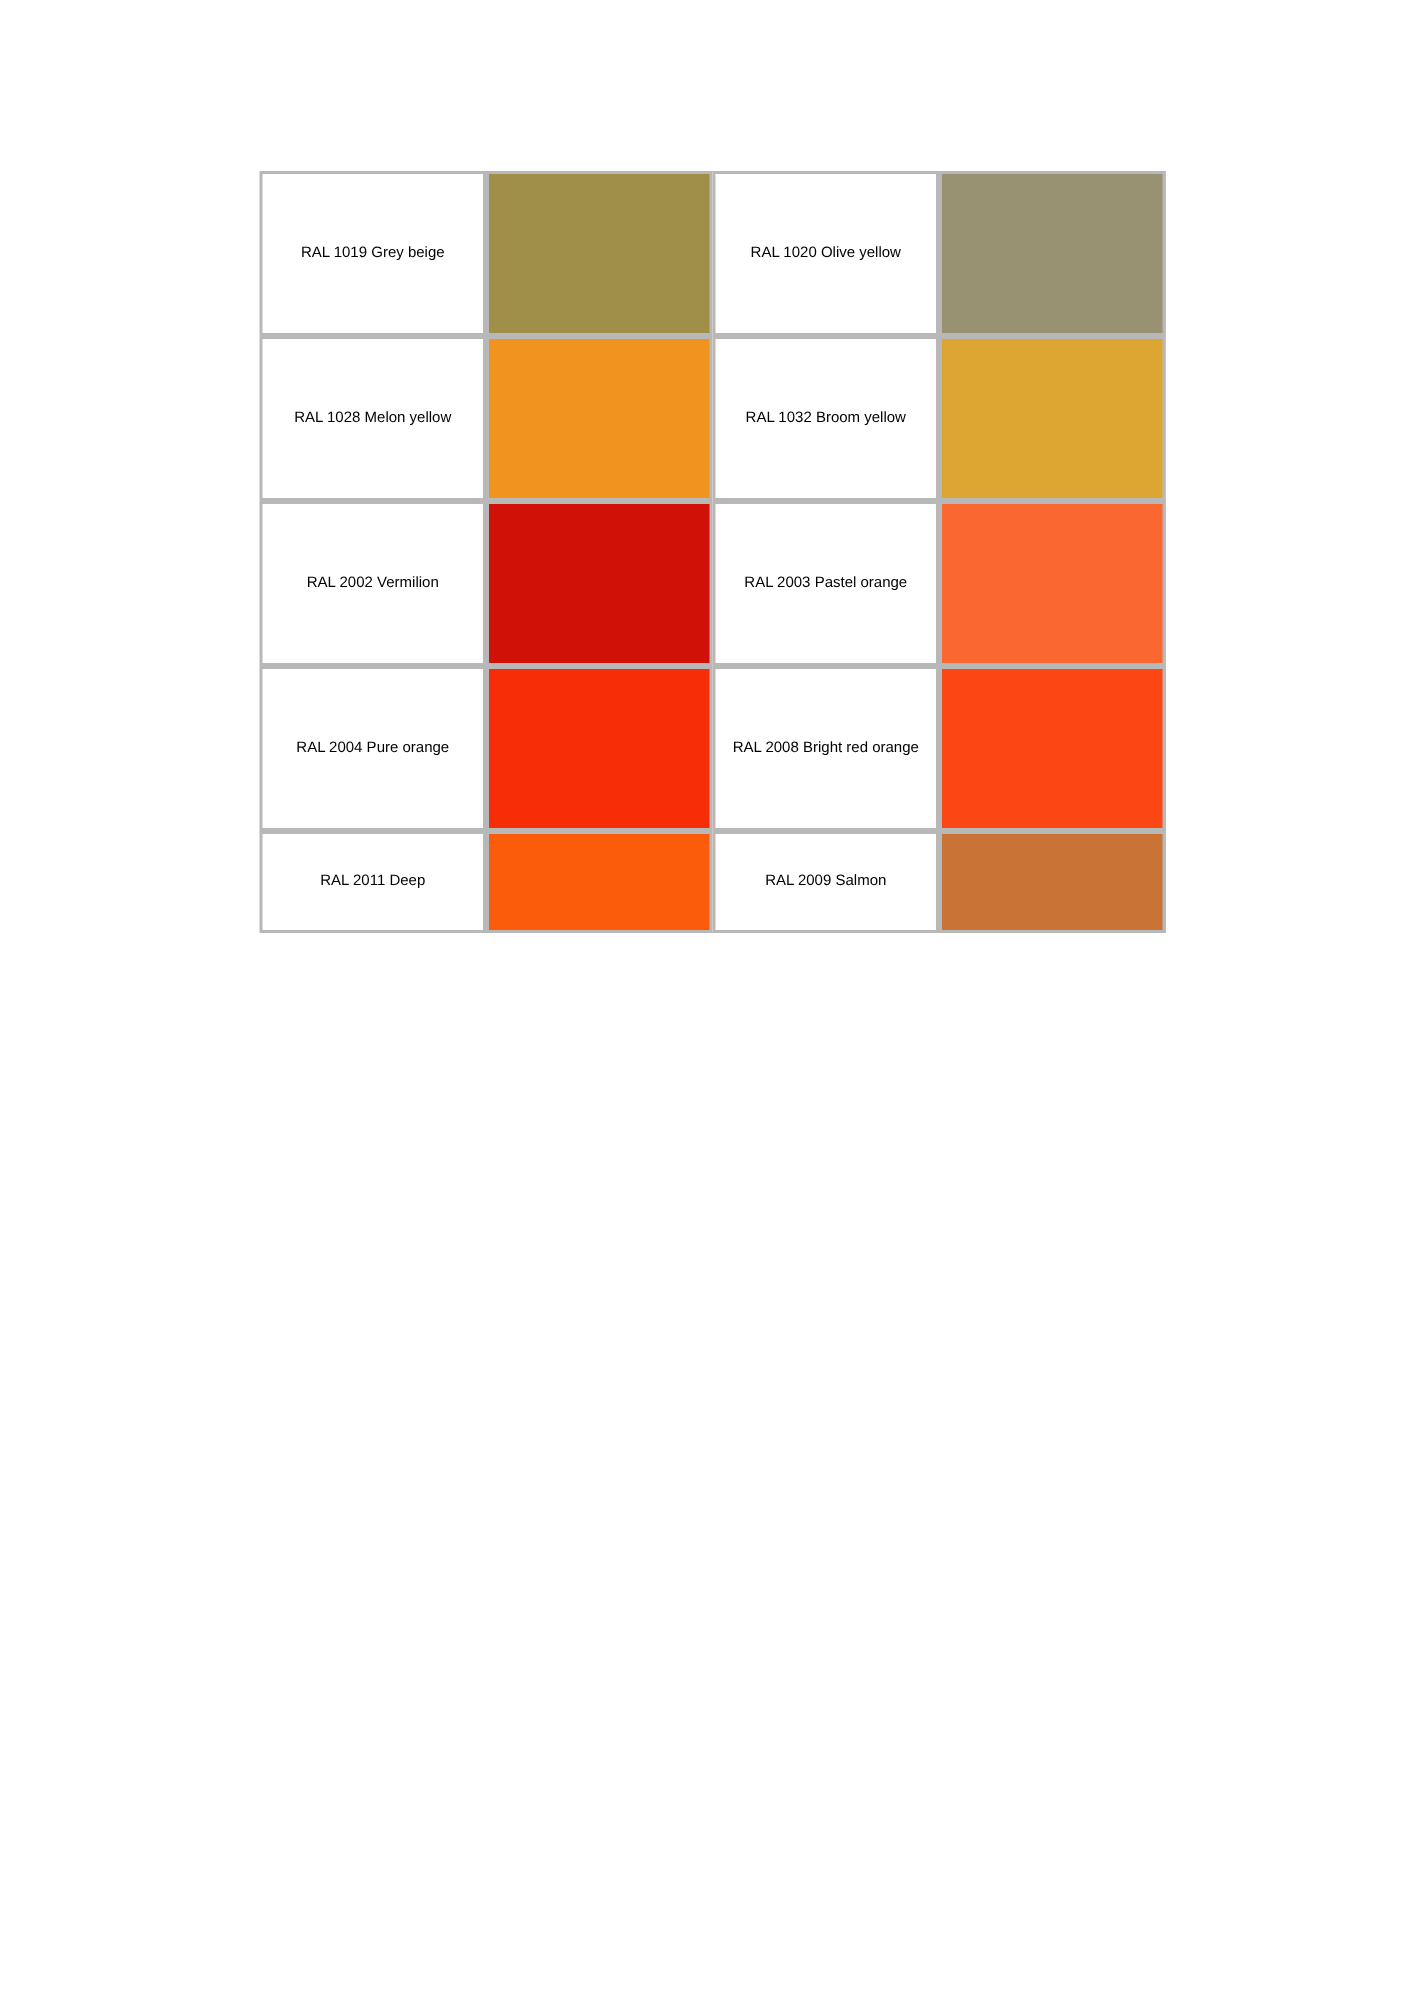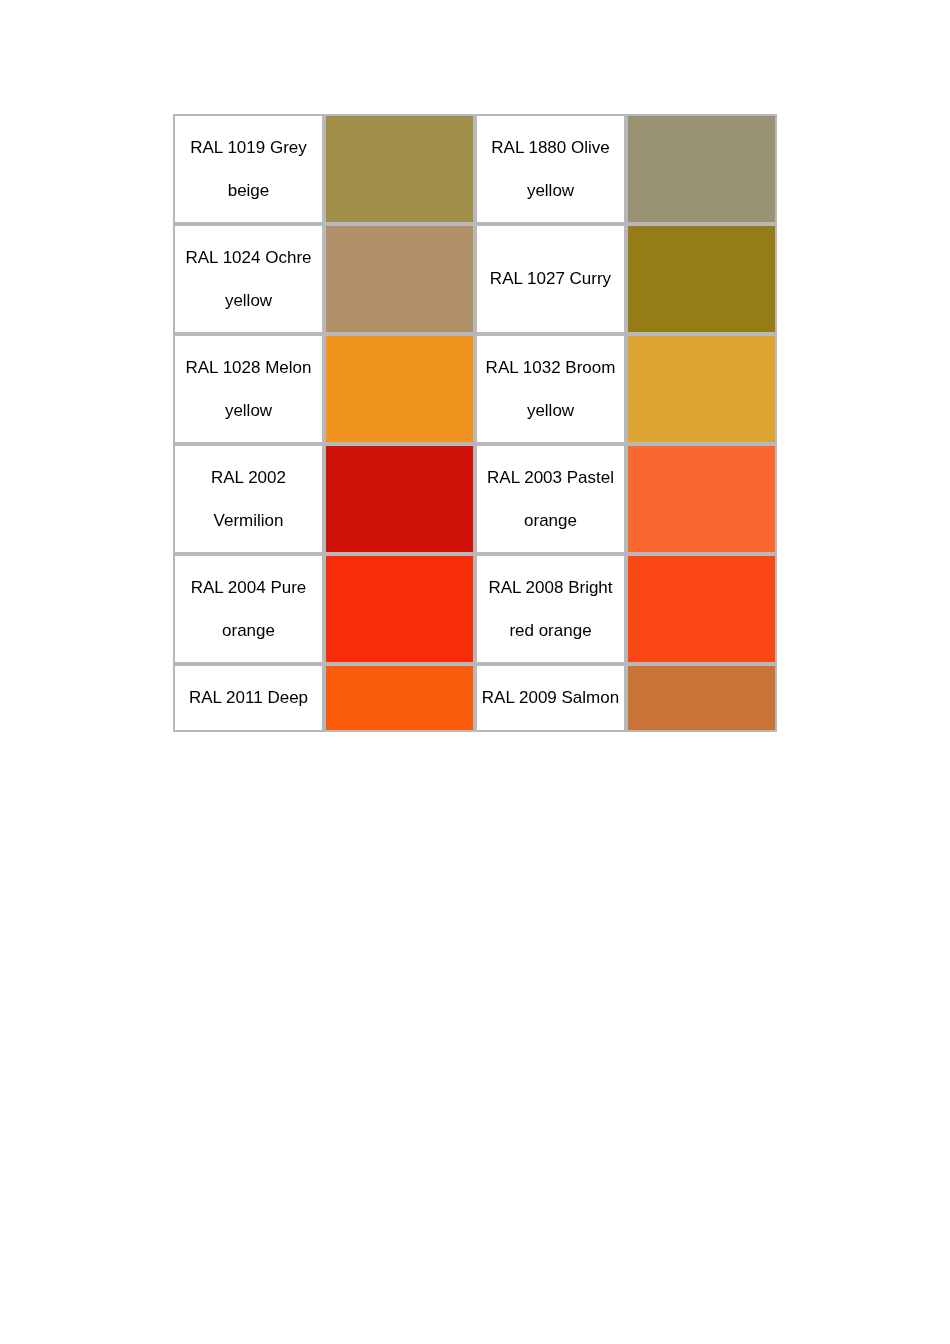--- a/index.html
+++ b/index.html
@@ -30,21 +30,21 @@
   table.ral-table td {
     border: 2px solid #b8b8b8;
     padding: 0;
     vertical-align: middle;
     height: 110px;
     box-sizing: border-box;
   }
   td.name-cell {
     width: 151px;
     text-align: center;
-    font-size: 17px;
+    font-size: 10px;
     line-height: 2.55;
     color: #000000;
     padding: 0 10px;
     background: #ffffff;
   }
   td.swatch-cell {
     width: 151px;
   }
   
   tr.last-row td {
@@ -55,31 +55,25 @@
 </head>
 <body>
 
 <div id="chart-wrap">
   <table class="ral-table">
     <tbody>
 
       <tr>
         <td class="name-cell">RAL 1019 Grey beige</td>
         <td class="swatch-cell" style="background-color: rgb(160, 143, 72);"></td>
-        <td class="name-cell">RAL 1880 Olive yellow</td>
+        <td class="name-cell">RAL 1020 Olive yellow</td>
         <td class="swatch-cell" style="background-color: rgb(153, 146, 114);"></td>
       </tr>
 
 
-      <tr>
-        <td class="name-cell">RAL 1024 Ochre yellow</td>
-        <td class="swatch-cell" style="background-color: rgb(177, 145, 106);"></td>
-        <td class="name-cell">RAL 1027 Curry</td>
-        <td class="swatch-cell" style="background-color: rgb(149, 124, 22);"></td>
-      </tr>
 
       <tr>
         <td class="name-cell">RAL 1028 Melon yellow</td>
         <td class="swatch-cell" style="background-color: rgb(240, 148, 31);"></td>
         <td class="name-cell">RAL 1032 Broom yellow</td>
         <td class="swatch-cell" style="background-color: rgb(221, 166, 51);"></td>
       </tr>
 
 
 

